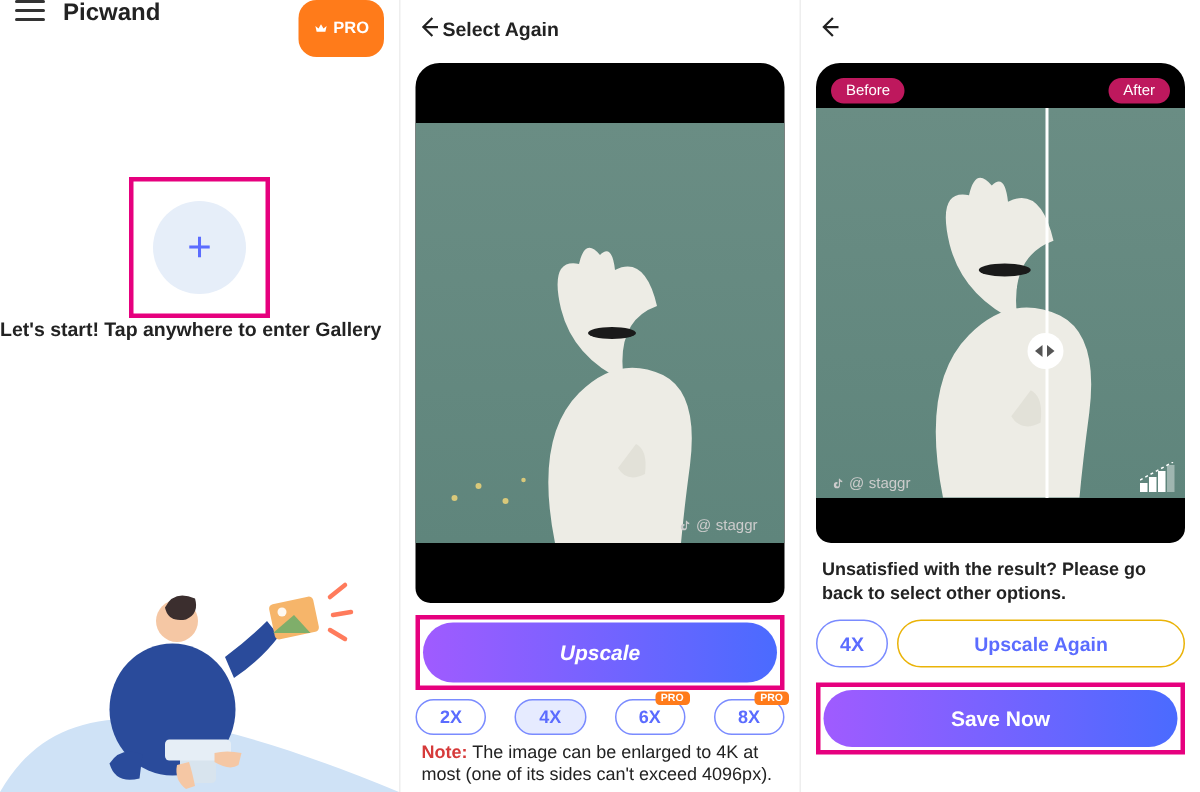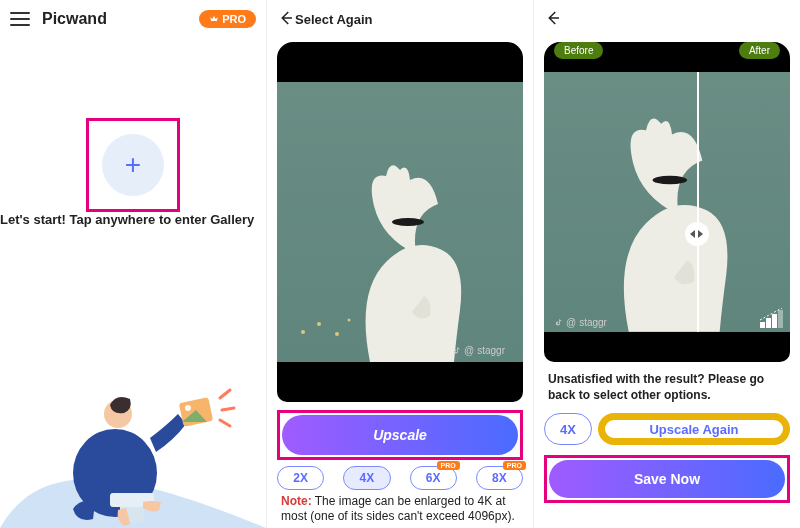--- a/index.html
+++ b/index.html
@@ -8,21 +8,21 @@
     font-family: -apple-system, BlinkMacSystemFont, "Segoe UI", Arial, sans-serif;
     background: #fff; color: #222;
     display: flex;
   }
   .panel { position: relative; }
   .p1 { width: 266px; }
   .p2 { width: 267px; border-left: 1px solid #eee; }
   .p3 { width: 267px; border-left: 1px solid #eee; }
 
   
-  .hdr { display: flex; align-items: center; height: 38px; padding: 0 10px; gap: 12px; }
+  .hdr { display: flex; height: 38px; padding: 0 10px; gap: 12px; }
   .hamburger { width: 20px; height: 14px; display: flex; flex-direction: column; justify-content: space-between; cursor: pointer; }
   .hamburger span { height: 2px; background: #333; border-radius: 2px; }
   .appname { font-weight: 700; font-size: 16px; flex: 1; }
   .probadge { background: #ff7b1a; color: #fff; font-weight: 700; font-size: 11px; padding: 3px 10px; border-radius: 12px; display: inline-flex; align-items: center; gap: 3px; }
   .probadge svg { width: 10px; height: 10px; fill: #fff; }
 
   
   .addarea { margin: 80px auto 0; width: 94px; height: 94px; border: 3px solid #e6007e; display: flex; align-items: center; justify-content: center; }
   .addcircle { width: 62px; height: 62px; border-radius: 50%; background: #e6eef9; display: flex; align-items: center; justify-content: center; }
   .addcircle .plus { font-size: 28px; color: #5b6cff; font-weight: 300; }
@@ -52,38 +52,38 @@
   .scales { display: flex; gap: 19px; margin: 6px 10px 2px; }
   .scale { flex: 1; height: 24px; border: 1px solid #7a8bff; color: #5b6cff; font-size: 12px; font-weight: 600; border-radius: 12px; background: #fff; display: flex; align-items: center; justify-content: center; position: relative; cursor: pointer; }
   .scale.sel { background: #e6ebff; }
   .scale .mini { position: absolute; top: -6px; right: -4px; font-size: 7px; background: #ff7b1a; color: #fff; padding: 1px 4px; border-radius: 3px; font-weight: 700; }
 
   .note { font-size: 12px; margin: 4px 14px 0; line-height: 1.25; }
   .note b { color: #d63a3a; }
 
   
   .cmpbox { margin: 4px 10px 0; height: 320px; background: #000; border-radius: 16px 16px 10px 10px; position: relative; overflow: hidden; }
-  .pill { position: absolute; top: 0; font-size: 10px; color: #fff; background: #4d7c0f; padding: 3px 10px; border-radius: 10px; z-index: 5; }
+  .pill { position: absolute; top: 10px; font-size: 10px; color: #fff; background: #be185d; padding: 3px 10px; border-radius: 10px; z-index: 5; }
   .pill.before { left: 10px; }
   .pill.after { right: 10px; }
   .teal3 { position: absolute; left: 0; right: 0; top: 30px; bottom: 30px; background: linear-gradient(180deg,#6a8d84 0%,#5f857c 100%); }
   .divider { position: absolute; top: 30px; bottom: 30px; left: 62%; width: 2px; background: #fff; z-index: 4; }
   .handle { position: absolute; left: 62%; top: 60%; width: 24px; height: 24px; background: #fff; border-radius: 50%; transform: translate(-50%,-50%); z-index: 5; display: flex; align-items: center; justify-content: center; cursor: ew-resize; }
   .handle::before, .handle::after { content: ''; width: 0; height: 0; border-top: 4px solid transparent; border-bottom: 4px solid transparent; }
   .handle::before { border-right: 5px solid #555; margin-right: 3px; }
   .handle::after { border-left: 5px solid #555; }
   .ladder { position: absolute; bottom: 34px; right: 6px; z-index: 5; }
   .credit3 { position: absolute; bottom: 34px; left: 10px; color: #ccc; font-size: 10px; z-index: 5; display: flex; align-items: center; gap: 3px; }
   .credit3 svg { width: 9px; height: 9px; fill: #ccc; }
 
   .unsat { font-size: 12px; font-weight: 600; margin: 10px 14px 0; line-height: 1.3; }
 
   .row3 { display: flex; gap: 6px; margin: 10px 10px 0; align-items: center; }
   .chip4x { width: 48px; height: 32px; border: 1px solid #7a8bff; color: #5b6cff; font-size: 13px; font-weight: 700; border-radius: 16px; background: #fff; display: flex; align-items: center; justify-content: center; cursor: pointer; }
-  .upagain { flex: 1; height: 32px; border: 7px solid #eab308; color: #5b6cff; font-size: 13px; font-weight: 700; border-radius: 16px; background: #fff; cursor: pointer; }
+  .upagain { flex: 1; height: 32px; border: 1px solid #eab308; color: #5b6cff; font-size: 13px; font-weight: 700; border-radius: 16px; background: #fff; cursor: pointer; }
 
   .savewrap { margin: 10px 10px 0; border: 3px solid #e6007e; padding: 2px; }
   .savebtn { width: 100%; height: 38px; border-radius: 20px; border: none; color: #fff; font-weight: 700; font-size: 14px; background: linear-gradient(90deg,#a05bff 0%,#4a6bff 100%); cursor: pointer; }
 
   
   .batfig { width: 120px; }
 </style>
 </head>
 <body>
 

